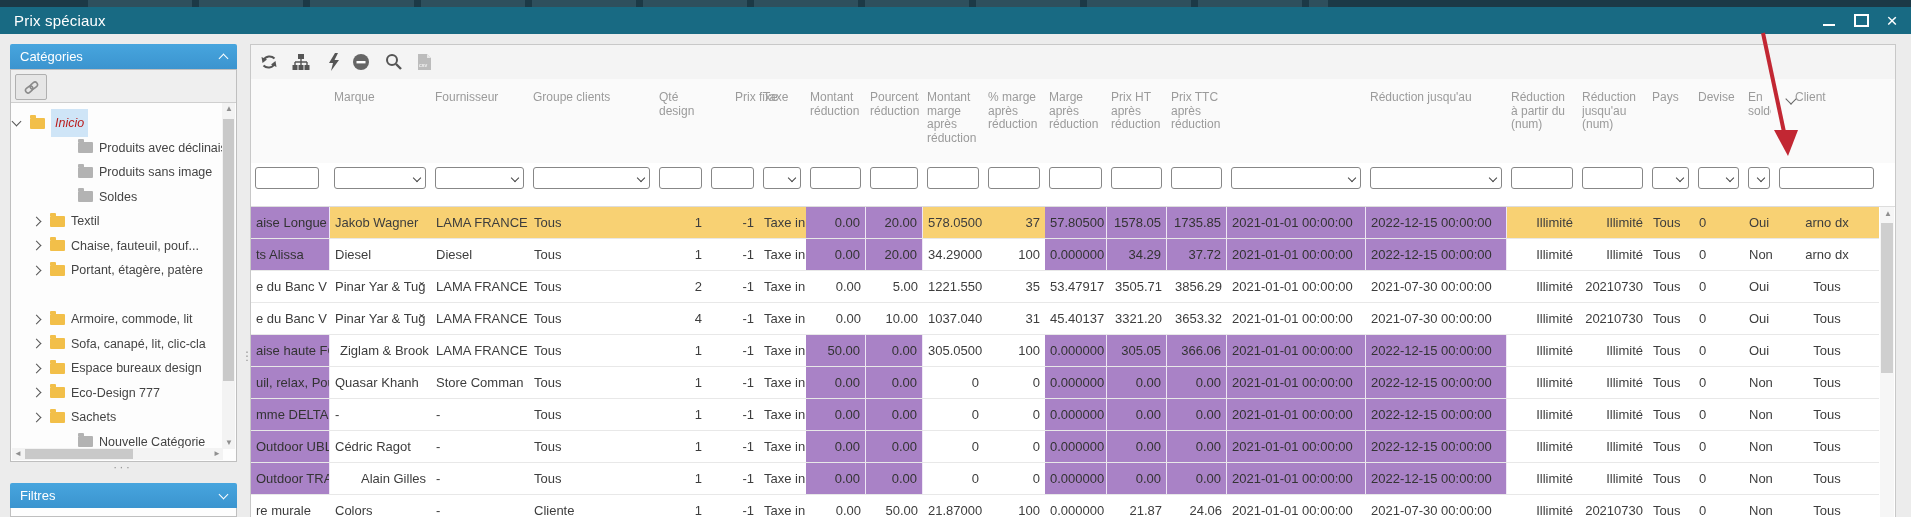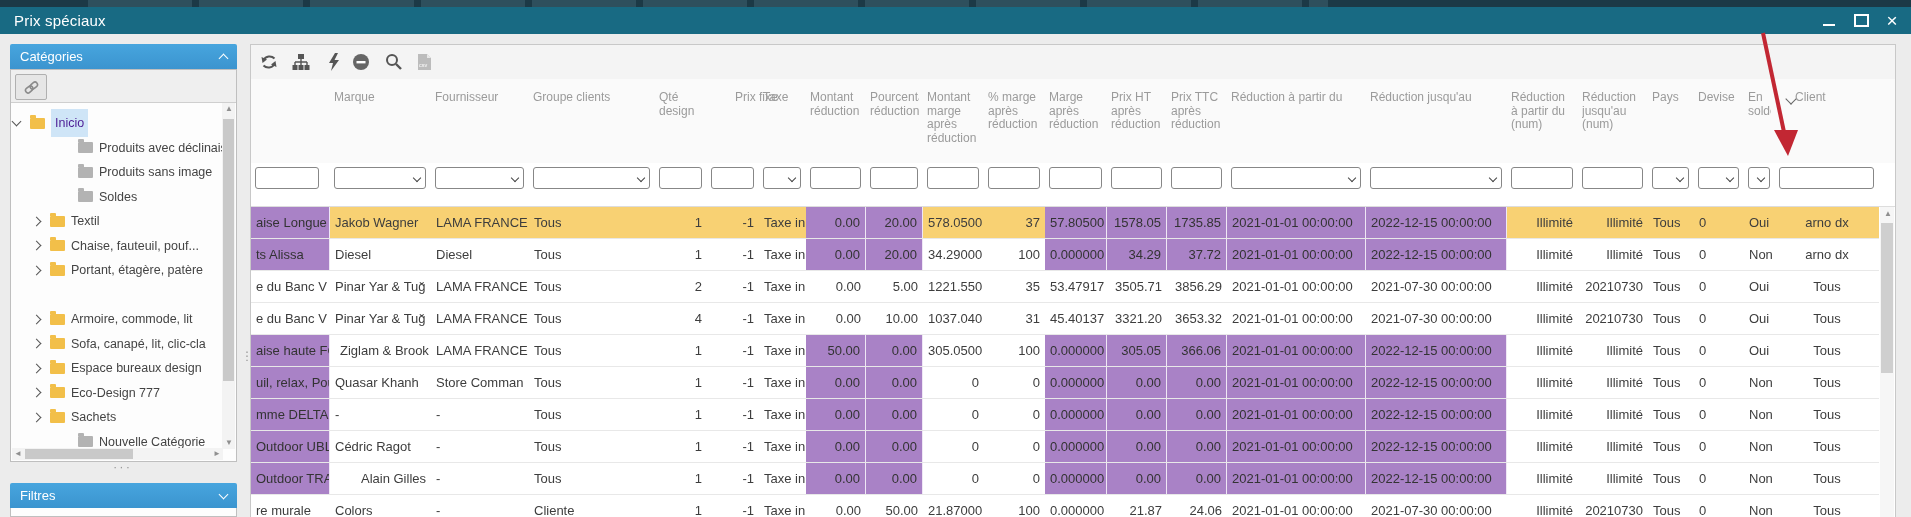--- a/index.html
+++ b/index.html
@@ -30,21 +30,21 @@
   .chev.down{transform:rotate(45deg);margin-bottom:3px;}
   .chev.right{transform:rotate(-45deg);}
   #cat-panel{position:absolute;left:0;top:25px;width:227px;height:393px;background:#fdfdfd;
     border:1px solid #bfbfbf;box-sizing:border-box;}
   #cat-toolbar{position:absolute;left:0;top:0;width:225px;height:32px;background:#efefef;border-bottom:1px solid #cfcfcf;}
   #link-btn{position:absolute;left:4px;top:4px;width:30px;height:24px;background:#e6e6e6;border:1px solid #b0b0b0;
     border-radius:2px;display:flex;align-items:center;justify-content:center;}
   #tree{position:absolute;left:0;top:33px;width:211px;height:346px;overflow:hidden;}
   .tree-row{position:absolute;left:0;height:24px;display:flex;align-items:center;white-space:nowrap;}
   .tree-row .tlabel{font-size:12.5px;color:#444;margin-left:6px;}
-  .tree-row .tlabel.sel{background:#cfe5f7;color:#4c1d95;padding:7px 4px;}
+  .tree-row .tlabel.sel{background:#cfe5f7;color:#b91c1c;padding:7px 4px;font-style:italic;}
   .folder{display:inline-block;width:15px;height:11px;border-radius:1px;position:relative;flex:none;}
   .folder::before{content:'';position:absolute;top:-3px;left:0;width:6px;height:3px;border-radius:1px 1px 0 0;background:inherit;}
   .folder.yellow{background:#f2bf49;} .folder.gray{background:#b3b3b3;}
   
   #tree-vscroll{position:absolute;right:1px;top:33px;width:13px;height:346px;background:#f3f3f3;}
   #tree-vscroll .thumb{position:absolute;left:1px;top:16px;width:11px;height:262px;background:#c9c9c9;}
   #tree-hscroll{position:absolute;left:1px;bottom:1px;width:211px;height:12px;background:#f3f3f3;}
   #tree-hscroll .thumb{position:absolute;left:13px;top:1px;width:108px;height:10px;background:#c9c9c9;}
   .sb-arrow{position:absolute;color:#8f8f8f;font-size:8px;line-height:12px;}
   #splitter-h{position:absolute;left:103px;top:420px;width:24px;height:8px;color:#999;font-size:13px;line-height:6px;letter-spacing:2px;}
@@ -253,21 +253,20 @@
         <div class="col-header" style="left: 408px; width: 44px;">Qté design</div>
         <div class="col-header" style="left: 484px; width: 44px;">Prix fixe</div>
         <div class="col-header" style="left: 512px; width: 39px;">Taxe</div>
         <div class="col-header" style="left: 559px; width: 52px;">Montant réduction</div>
         <div class="col-header" style="left: 619px; width: 49px;">Pourcentage réduction</div>
         <div class="col-header" style="left: 676px; width: 53px;">Montant marge après réduction</div>
         <div class="col-header" style="left: 737px; width: 53px;">% marge après réduction</div>
         <div class="col-header" style="left: 798px; width: 54px;">Marge après réduction</div>
         <div class="col-header" style="left: 860px; width: 52px;">Prix HT après réduction</div>
         <div class="col-header" style="left: 920px; width: 52px;">Prix TTC après réduction</div>
-        <div class="col-header" style="left: 980px; width: 131px;">Réduction à partir du</div>
         <div class="col-header" style="left: 1119px; width: 133px;">Réduction jusqu'au</div>
         <div class="col-header" style="left: 1260px; width: 63px;">Réduction à partir du (num)</div>
         <div class="col-header" style="left: 1331px; width: 62px;">Réduction jusqu'au (num)</div>
         <div class="col-header" style="left: 1401px; width: 38px;">Pays</div>
         <div class="col-header" style="left: 1447px; width: 42px;">Devise</div>
         <div class="col-header" style="left: 1497px; width: 23px;">En solde</div>
         <div class="col-header" style="left: 1528px; width: 96px; padding-left: 16px;">Client</div>
       </div>
     <div id="grid-filters">
         <div class="filter" style="left: 4px; width: 64px;"></div>

